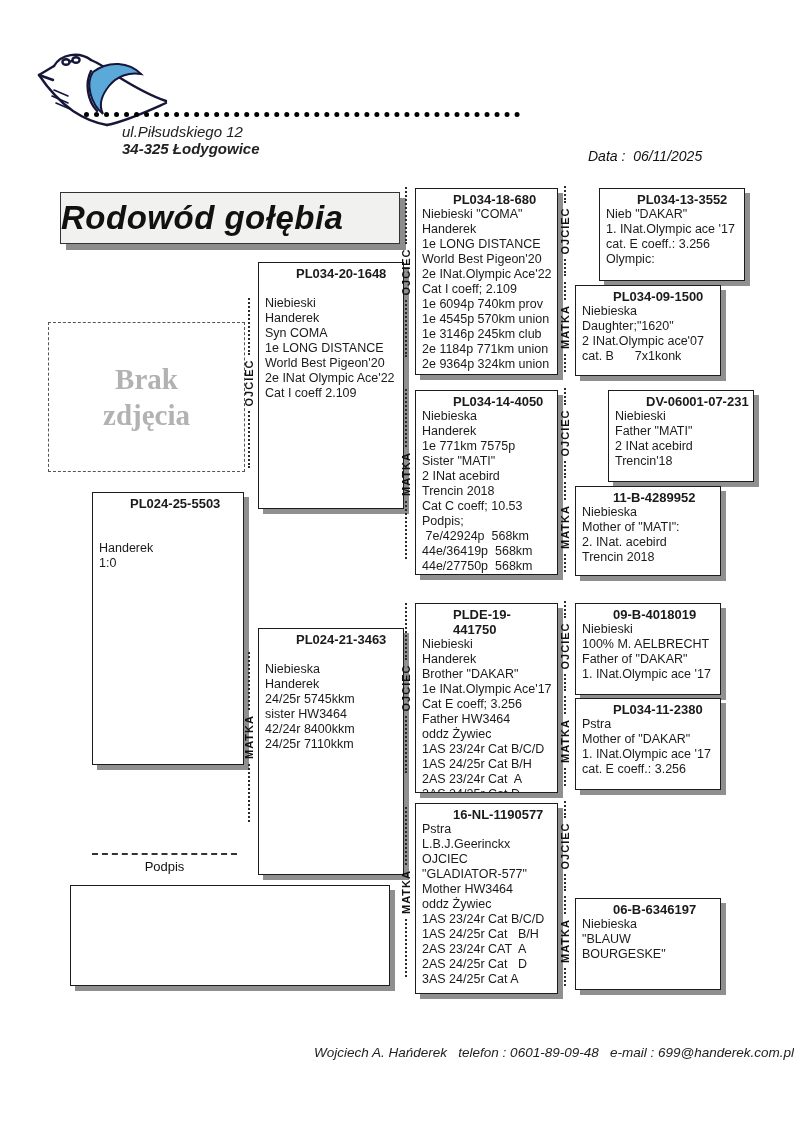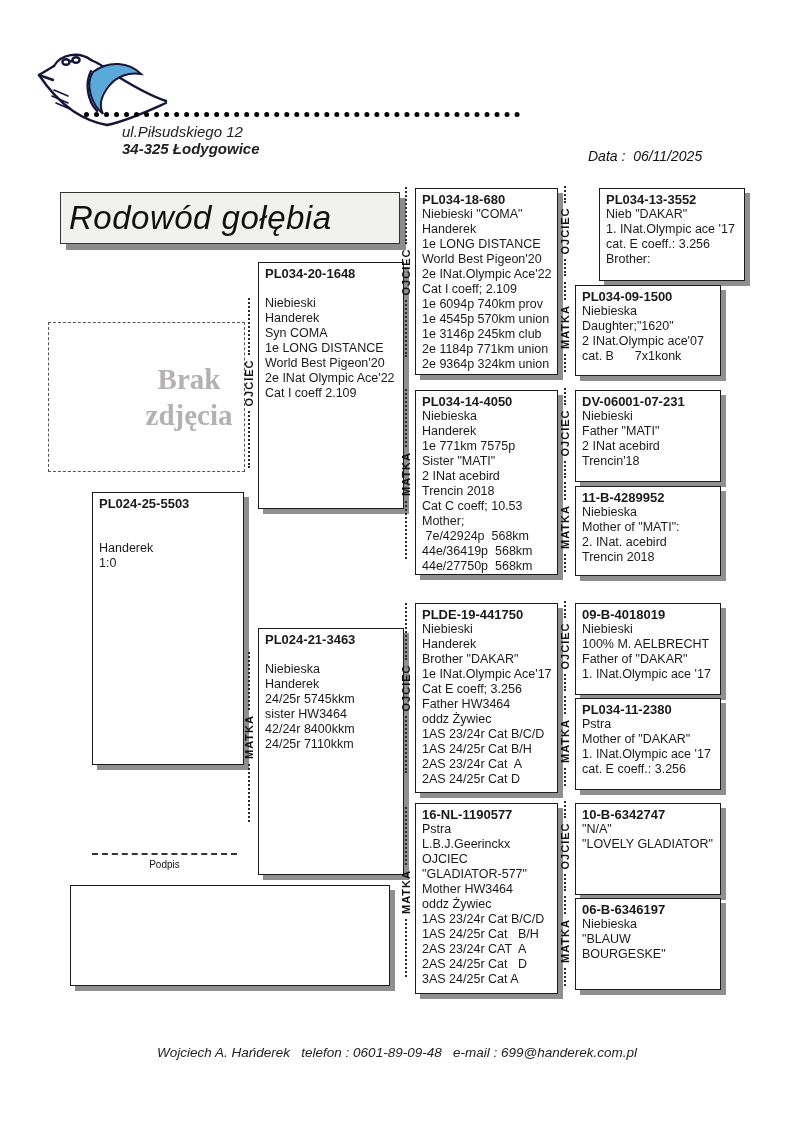--- a/index.html
+++ b/index.html
@@ -20,59 +20,59 @@
   .addr1 { top:123px; } .addr2 { top:140px;font-weight:bold; }
   .date-line { position:absolute; left:588px; top:148px; font-size:14px; font-style:italic; color:#111; }
   .date-line span { white-space:pre; }
   
   .doc-title-box {
     position:absolute; left:60px; top:192px; width:338px; height:50px;
     background:#f1f1ef; border:1px solid #333; box-shadow:6px 6px 0 #8c8c8c;
     display:flex; align-items:center;
   }
   .doc-title-box .t {
-    font-size:33px; font-weight:normal; font-style:italic; padding-left:8px;
+    font-size:33px; font-weight:bold; font-style:italic; padding-left:0;
     letter-spacing:0.5px; color:#111; white-space:nowrap;
   }
   
   .pbox {
     position:absolute; background:#fff; border:1px solid #1c1c1c;
     box-shadow:5px 5px 0 #8f8f8f; padding:3px 3px 0 6px;
     font-size:12.5px; line-height:15px; overflow:hidden;
   }
-  .pbox .ring { font-weight:bold; font-size:13px; white-space:pre-wrap; }
+  .pbox .ring { font-weight:bold; font-size:13px; white-space:pre-wrap;margin-left:31px; }
   .box-line { min-height:15px; white-space:pre-wrap; }
   
   .photo-box {
     position:absolute; left:48px; top:322px; width:195px; height:148px;
-    border:1px dashed #555; display:flex; align-items:center; justify-content:flex-end;
+    border:1px dashed #555; display:flex; align-items:center; justify-content:center;
     text-align:center;
   }
   .photo-box .ph {
     font-family:"Liberation Serif", serif; font-weight:bold; color:#b3b1b1;
     font-size:29px; line-height:1.25; width:110px;
   }
   
   .vlabel {
     position:absolute; display:flex; align-items:center; gap:5px;
     font-weight:bold; font-size:11px; letter-spacing:1px; color:#111;
     transform:rotate(-90deg); height:16px;
   }
   .vlabel .dots { flex:1; border-top:2px dotted #2a2a2a; height:0; }
   .vlabel .lbl { white-space:nowrap; }
   
   .sign-dash { position:absolute; left:92px; top:853px; width:145px; height:0; border-top:2px dashed #333; }
-  .sign-label { position:absolute; left:92px; top:859px; width:145px; text-align:center; font-size:10px; color:#111; }
+  .sign-label { position:absolute; left:92px; top:859px; width:145px; text-align:center; font-size:13px; color:#111; }
   .sign-box {
     position:absolute; left:70px; top:885px; width:318px; height:99px;
     background:#fff; border:1px solid #1c1c1c; box-shadow:5px 5px 0 #8f8f8f;
   }
   
   .footer {
-    position:absolute; left:0; top:1045px; width:794px; text-align:center;
+    position:absolute; left:0; top:1045px; width:794px; text-align:right;
     font-size:13.5px; font-style:italic; color:#222; white-space:pre-wrap;
   }
 </style>
 </head>
 <body>
 
 <div class="page">
 
   <svg class="logo" viewBox="0 0 140 96">
     <g fill="none" stroke="#16163a" stroke-width="2.4" stroke-linecap="round">
@@ -164,21 +164,21 @@
   <div class="pbox" style="left:415px;top:390px;width:132px;height:180px">
     <div class="ring">PL034-14-4050</div>
     <div>
         <div class="box-line">Niebieska</div>
         <div class="box-line">Handerek</div>
         <div class="box-line">1e 771km 7575p</div>
         <div class="box-line">Sister "MATI"</div>
         <div class="box-line">2 INat acebird</div>
         <div class="box-line">Trencin 2018</div>
         <div class="box-line">Cat C coeff; 10.53</div>
-        <div class="box-line">Mother;</div>
+        <div class="box-line">Podpis;</div>
         <div class="box-line"> 7e/42924p  568km</div>
         <div class="box-line">44e/36419p  568km</div>
         <div class="box-line">44e/27750p  568km</div>
       </div>
   </div>
   <div class="pbox" style="left:415px;top:603px;width:132px;height:185px">
     <div class="ring">PLDE-19-441750</div>
     <div>
         <div class="box-line">Niebieski</div>
         <div class="box-line">Handerek</div>
@@ -209,33 +209,33 @@
         <div class="box-line">3AS 24/25r Cat A</div>
       </div>
   </div>
 
   <div class="pbox" style="left:599px;top:188px;width:135px;height:88px">
     <div class="ring">PL034-13-3552</div>
     <div>
         <div class="box-line">Nieb "DAKAR"</div>
         <div class="box-line">1. INat.Olympic ace '17</div>
         <div class="box-line">cat. E coeff.: 3.256</div>
-        <div class="box-line">Brother:</div>
+        <div class="box-line">Olympic:</div>
       </div>
   </div>
   <div class="pbox" style="left:575px;top:285px;width:135px;height:86px">
     <div class="ring">PL034-09-1500</div>
     <div>
         <div class="box-line">Niebieska</div>
         <div class="box-line">Daughter;"1620"</div>
         <div class="box-line">2 INat.Olympic ace'07</div>
         <div class="box-line">cat. B      7x1konk</div>
       </div>
   </div>
-  <div class="pbox" style="left:575px;top:390px;width:135px;height:87px">
+  <div class="pbox" style="left:608px;top:390px;width:135px;height:87px">
     <div class="ring">DV-06001-07-231</div>
     <div>
         <div class="box-line">Niebieski</div>
         <div class="box-line">Father "MATI"</div>
         <div class="box-line">2 INat acebird</div>
         <div class="box-line">Trencin'18</div>
       </div>
   </div>
   <div class="pbox" style="left:575px;top:486px;width:135px;height:85px">
     <div class="ring">11-B-4289952</div>
@@ -257,27 +257,20 @@
   </div>
   <div class="pbox" style="left:575px;top:698px;width:135px;height:87px">
     <div class="ring">PL034-11-2380</div>
     <div>
         <div class="box-line">Pstra</div>
         <div class="box-line">Mother of "DAKAR"</div>
         <div class="box-line">1. INat.Olympic ace '17</div>
         <div class="box-line">cat. E coeff.: 3.256</div>
       </div>
   </div>
-  <div class="pbox" style="left:575px;top:803px;width:135px;height:87px">
-    <div class="ring">10-B-6342747</div>
-    <div>
-        <div class="box-line">"N/A"</div>
-        <div class="box-line">"LOVELY GLADIATOR"</div>
-      </div>
-  </div>
   <div class="pbox" style="left:575px;top:898px;width:135px;height:87px">
     <div class="ring">06-B-6346197</div>
     <div>
         <div class="box-line">Niebieska</div>
         <div class="box-line">"BLAUW BOURGESKE"</div>
       </div>
   </div>
 
   <div class="vlabel" style="left:164px;top:375px;width:170px">
       <span class="dots"></span>

